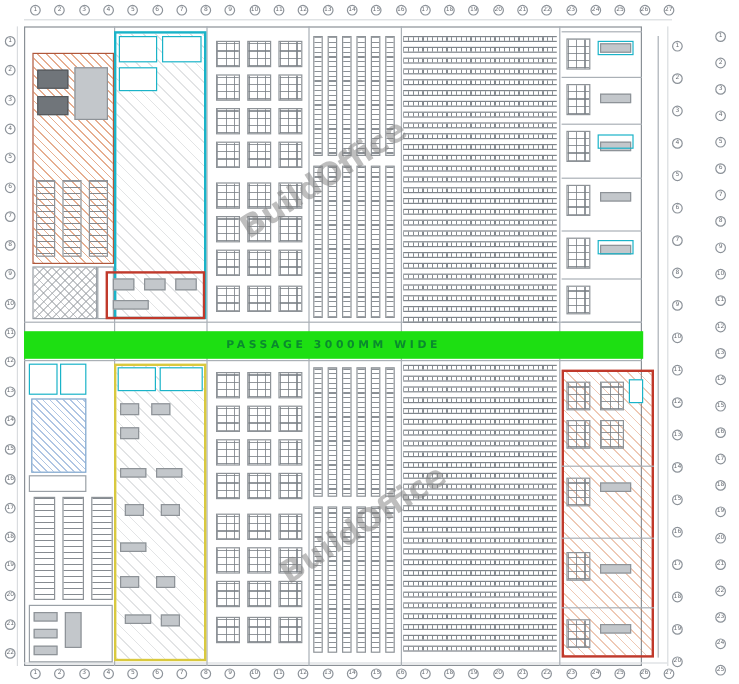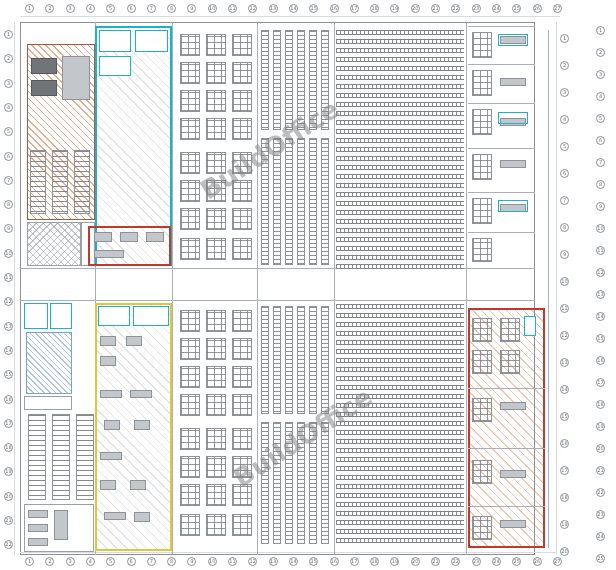--- a/index.html
+++ b/index.html
@@ -383,16 +383,19 @@
     <div class="abs bubble" style="left: 596px; top: 356px; width: 9px; height: 9px;">16</div>
     <div class="abs bubble" style="left: 596px; top: 378px; width: 9px; height: 9px;">17</div>
     <div class="abs bubble" style="left: 596px; top: 400px; width: 9px; height: 9px;">18</div>
     <div class="abs bubble" style="left: 596px; top: 422px; width: 9px; height: 9px;">19</div>
     <div class="abs bubble" style="left: 596px; top: 444px; width: 9px; height: 9px;">20</div>
     <div class="abs bubble" style="left: 596px; top: 466px; width: 9px; height: 9px;">21</div>
     <div class="abs bubble" style="left: 596px; top: 488px; width: 9px; height: 9px;">22</div>
     <div class="abs bubble" style="left: 596px; top: 510px; width: 9px; height: 9px;">23</div>
     <div class="abs bubble" style="left: 596px; top: 532px; width: 9px; height: 9px;">24</div>
     <div class="abs bubble" style="left: 596px; top: 554px; width: 9px; height: 9px;">25</div>
+    <div class="abs band" style="left: 20px; top: 276px; width: 516px; height: 23px; background: rgb(29, 223, 18);">
+    <span style="color: rgb(10, 138, 46);">PASSAGE 3000MM WIDE</span>
+  </div>
 
   <div class="abs watermark" style="left:195px;top:180px;">BuildOffice</div>
   <div class="abs watermark" style="left:228px;top:468px;">BuildOffice</div>
 </div>
 
 </body></html>

